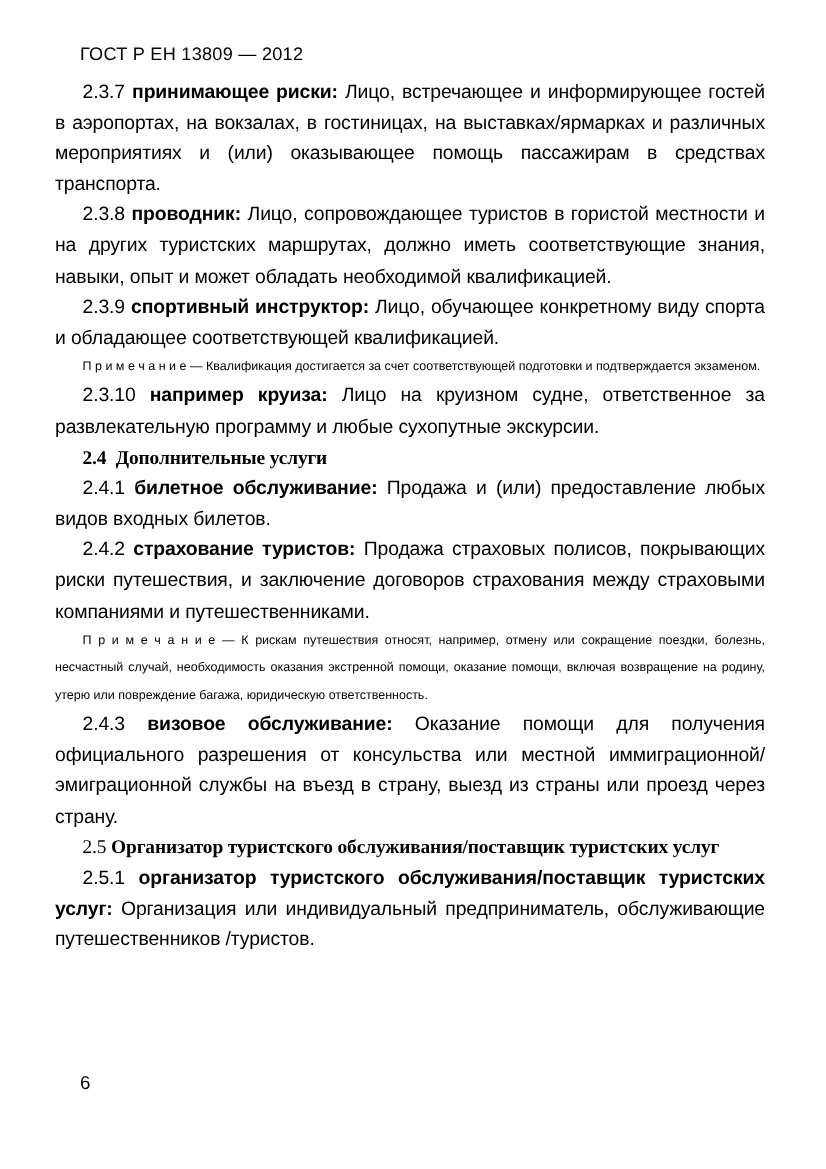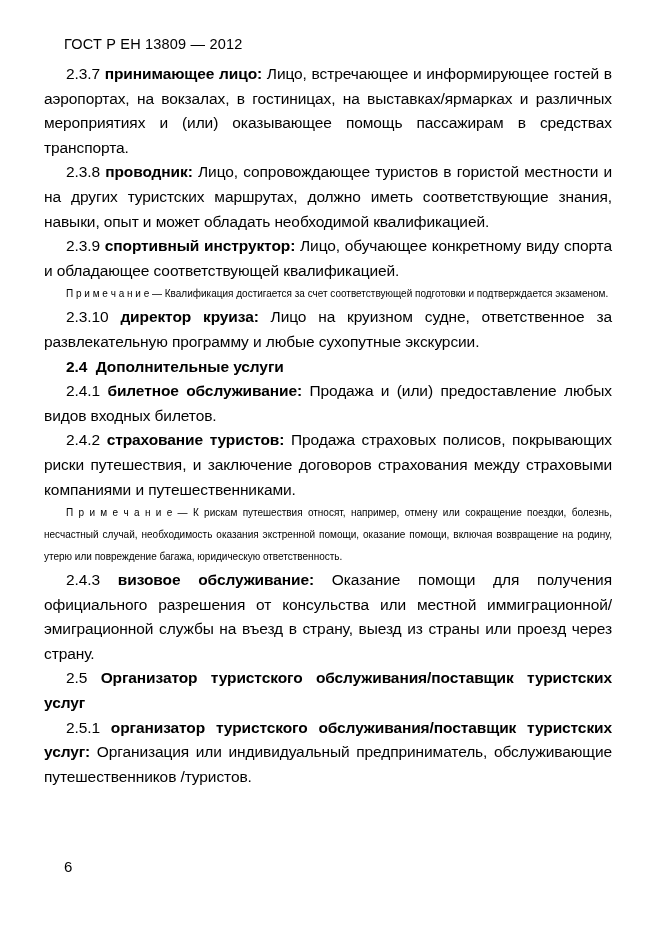--- a/index.html
+++ b/index.html
@@ -32,21 +32,21 @@
   }
   .para {
     margin: 0;
     font-size: 15.5px;
     line-height: 24.6px;
     text-align: justify;
     text-indent: 22px;
     letter-spacing: -0.1px;
   }
   .para .term { font-weight: bold; }
-  .heading { font-weight: bold; }
+  .heading { font-weight: bold; font-family: Liberation Serif, serif; }
   .heading .num-regular { font-weight: normal; }
   .note {
     margin: 0;
     font-size: 10px;
     line-height: 22px;
     text-align: justify;
     text-indent: 22px;
   }
   .page-number {
     position: absolute;
@@ -58,29 +58,29 @@
 </style>
 </head>
 <body>
 
 <div class="page">
 
   <div class="running-header">ГОСТ Р ЕН 13809 — 2012</div>
 
   <div>
 
-    <p class="para"><span class="num">2.3.7</span> <span class="term">принимающее лицо:</span> <span class="def">Лицо, встречающее и информирующее гостей в аэропортах, на вокзалах, в гостиницах, на выставках/ярмарках и различных мероприятиях и (или) оказывающее помощь пассажирам в средствах транспорта.</span></p>
+    <p class="para"><span class="num">2.3.7</span> <span class="term">принимающее риски:</span> <span class="def">Лицо, встречающее и информирующее гостей в аэропортах, на вокзалах, в гостиницах, на выставках/ярмарках и различных мероприятиях и (или) оказывающее помощь пассажирам в средствах транспорта.</span></p>
 
     <p class="para"><span class="num">2.3.8</span> <span class="term">проводник:</span> <span class="def">Лицо, сопровождающее туристов в гористой местности и на других туристских маршрутах, должно иметь соответствующие знания, навыки, опыт и может обладать необходимой квалификацией.</span></p>
 
     <p class="para"><span class="num">2.3.9</span> <span class="term">спортивный инструктор:</span> <span class="def">Лицо, обучающее конкретному виду спорта и обладающее соответствующей квалификацией.</span></p>
 
     <p class="note"><span class="note-label">П р и м е ч а н и е</span> <span>— Квалификация достигается за счет соответствующей подготовки и подтверждается экзаменом.</span></p>
 
-    <p class="para"><span class="num">2.3.10</span> <span class="term">директор круиза:</span> <span class="def">Лицо на круизном судне, ответственное за развлекательную программу и любые сухопутные  экскурсии.</span></p>
+    <p class="para"><span class="num">2.3.10</span> <span class="term">например круиза:</span> <span class="def">Лицо на круизном судне, ответственное за развлекательную программу и любые сухопутные  экскурсии.</span></p>
 
     <p class="para heading"><span>2.4</span>&nbsp; <span>Дополнительные услуги</span></p>
 
     <p class="para"><span class="num">2.4.1</span> <span class="term">билетное обслуживание:</span> <span class="def">Продажа и (или) предоставление любых видов входных билетов.</span></p>
 
     <p class="para"><span class="num">2.4.2</span> <span class="term">страхование туристов:</span> <span class="def">Продажа страховых полисов, покрывающих риски путешествия, и заключение договоров страхования между страховыми компаниями и путешественниками.</span></p>
 
     <p class="note"><span class="note-label">П р и м е ч а н и е</span> <span>— К рискам путешествия относят, например, отмену или сокращение поездки, болезнь, несчастный случай, необходимость оказания экстренной помощи, оказание помощи, включая возвращение на родину, утерю или повреждение багажа, юридическую ответственность.</span></p>
 
     <p class="para"><span class="num">2.4.3</span> <span class="term">визовое обслуживание:</span> <span class="def">Оказание помощи для получения официального разрешения от консульства или местной иммиграционной/эмиграционной службы на въезд в страну, выезд из страны или проезд через страну.</span></p>

